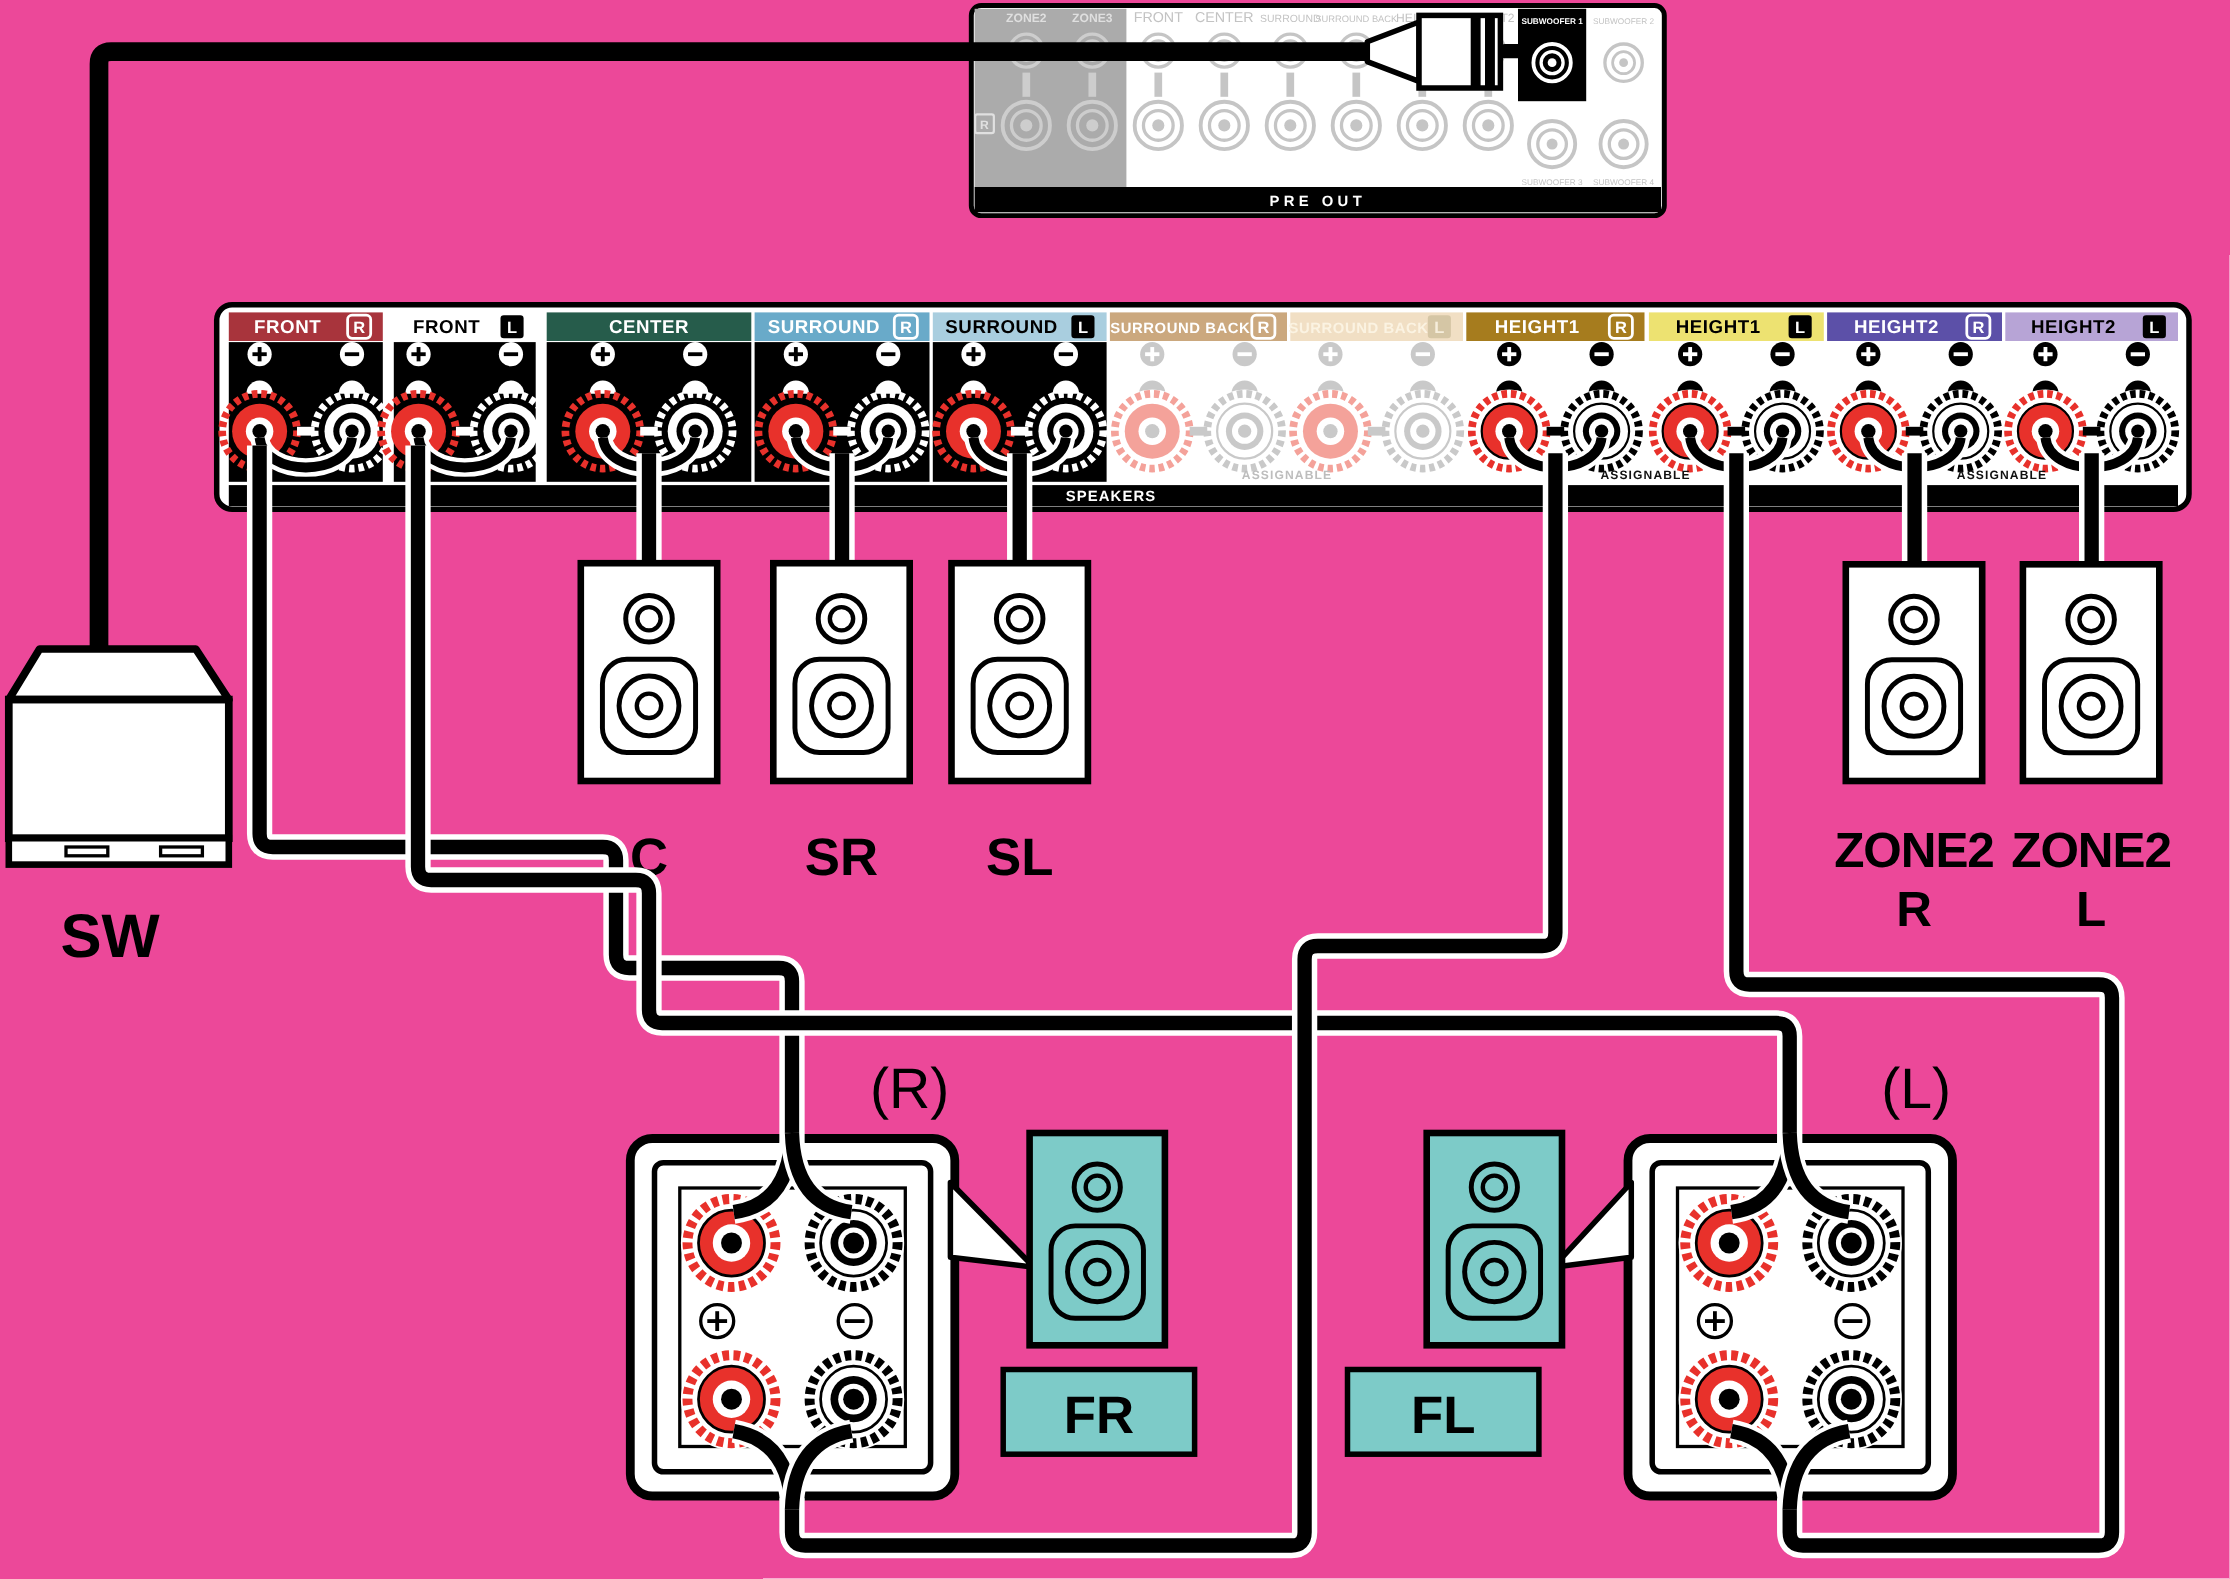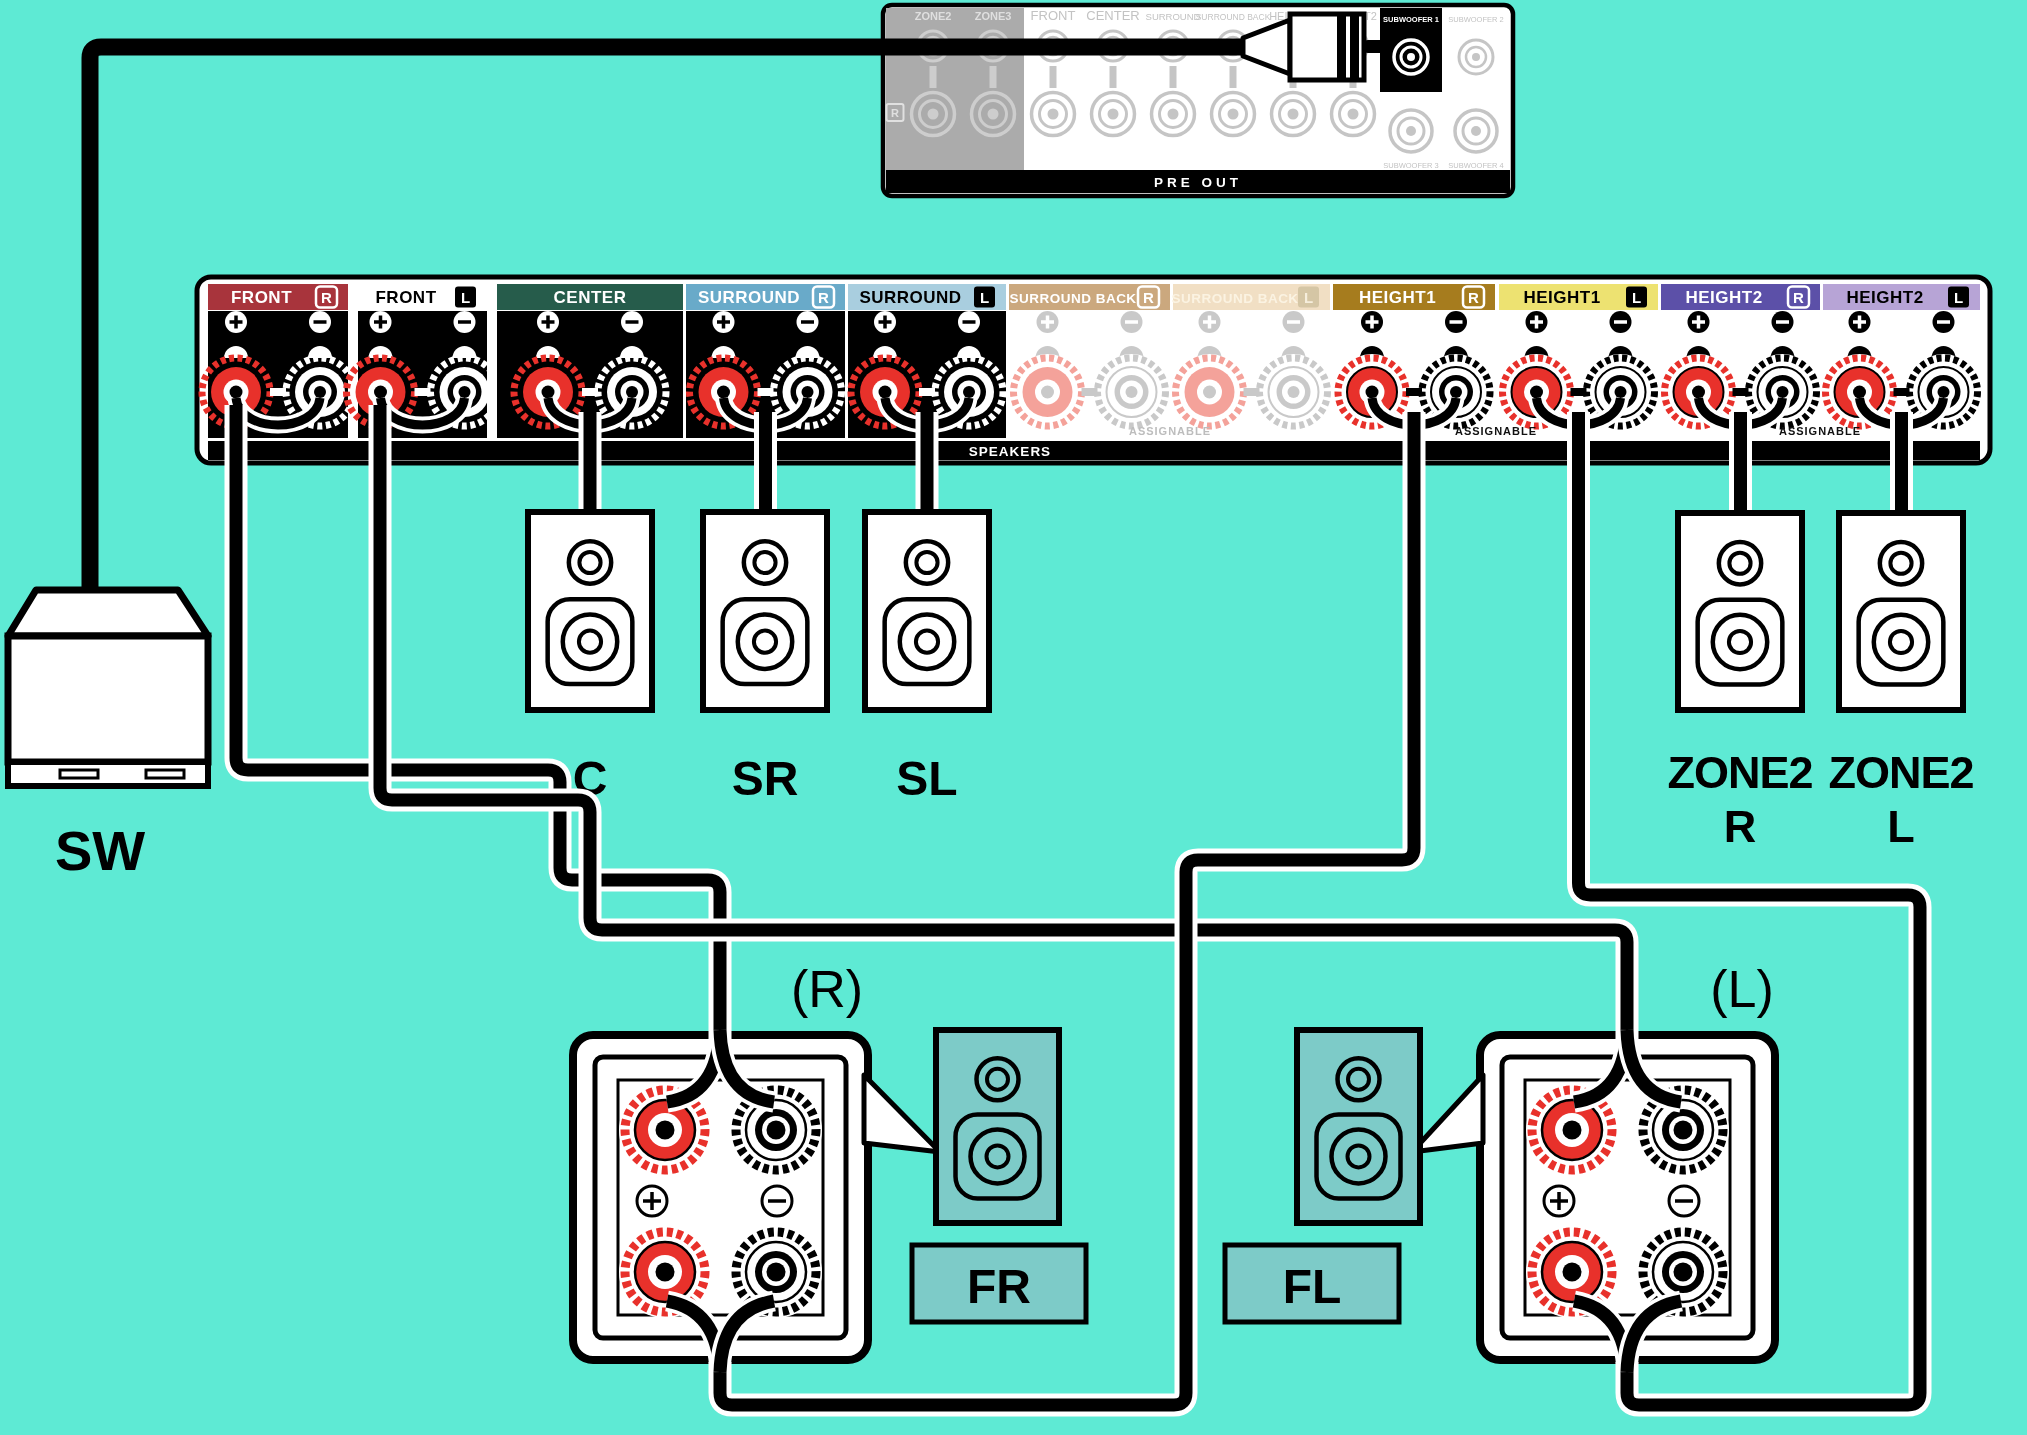--- a/index.html
+++ b/index.html
@@ -1,16 +1,16 @@
 <!DOCTYPE html>
 <html><head>
 <meta charset="utf-8">
 <style>
   html,body{margin:0;padding:0;background:#fff;}
-  .stage{position:relative;width:2027px;height:1435px;background:#5eead4;overflow:hidden;}
+  .stage{position:relative;width:2027px;height:1435px;background:#ec4899;overflow:hidden;}
   svg{display:block;}
   text{font-family:"Liberation Sans","DejaVu Sans",sans-serif;}
 </style>
 </head>
 <body>
 
 <div class="stage">
   <svg id="d" viewBox="0 0 2027 1435" width="2027" height="1435">
     <g id="g-preout">
         <rect x="883" y="5" width="630" height="191" rx="9" fill="#fff" stroke="#000" stroke-width="4.5"></rect>

